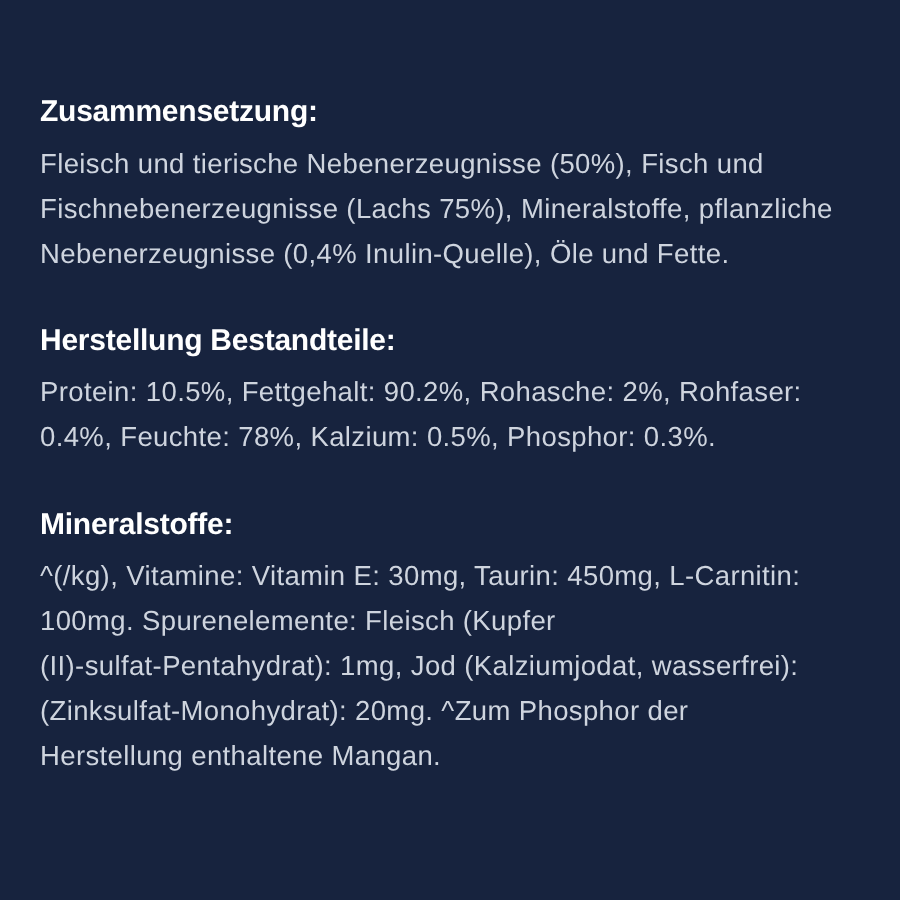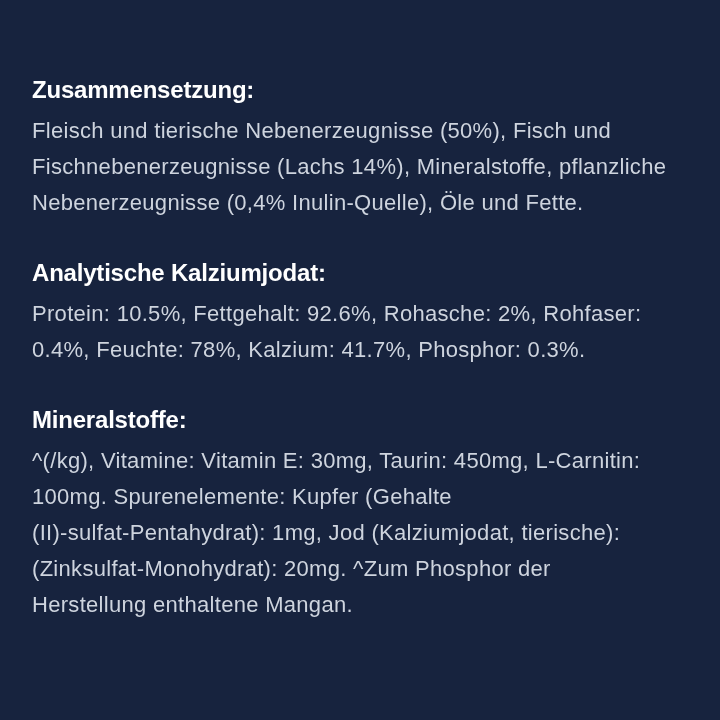--- a/index.html
+++ b/index.html
@@ -39,32 +39,32 @@
   }
 </style>
 </head>
 <body>
 
 <div class="panel">
 
   <div class="section">
     <div class="section-heading">Zusammensetzung:</div>
     <div class="body-line">Fleisch und tierische Nebenerzeugnisse (50%), Fisch und</div>
-    <div class="body-line">Fischnebenerzeugnisse (Lachs 14%), Mineralstoffe, pflanzliche</div>
+    <div class="body-line">Fischnebenerzeugnisse (Lachs 75%), Mineralstoffe, pflanzliche</div>
     <div class="body-line">Nebenerzeugnisse (0,4% Inulin-Quelle), Öle und Fette.</div>
   </div>
 
   <div class="section">
-    <div class="section-heading">Analytische Kalziumjodat:</div>
-    <div class="body-line">Protein: 10.5%, Fettgehalt: 92.6%, Rohasche: 2%, Rohfaser:</div>
-    <div class="body-line">0.4%, Feuchte: 78%, Kalzium: 41.7%, Phosphor: 0.3%.</div>
+    <div class="section-heading">Herstellung Bestandteile:</div>
+    <div class="body-line">Protein: 10.5%, Fettgehalt: 90.2%, Rohasche: 2%, Rohfaser:</div>
+    <div class="body-line">0.4%, Feuchte: 78%, Kalzium: 0.5%, Phosphor: 0.3%.</div>
   </div>
 
   <div class="section">
     <div class="section-heading">Mineralstoffe:</div>
     <div class="body-line">^(/kg), Vitamine: Vitamin E: 30mg, Taurin: 450mg, L-Carnitin:</div>
-    <div class="body-line">100mg. Spurenelemente: Kupfer (Gehalte</div>
-    <div class="body-line">(II)-sulfat-Pentahydrat): 1mg, Jod (Kalziumjodat, tierische):</div>
+    <div class="body-line">100mg. Spurenelemente: Fleisch (Kupfer</div>
+    <div class="body-line">(II)-sulfat-Pentahydrat): 1mg, Jod (Kalziumjodat, wasserfrei):</div>
     <div class="body-line">(Zinksulfat-Monohydrat): 20mg. ^Zum Phosphor der</div>
     <div class="body-line">Herstellung enthaltene Mangan.</div>
   </div>
 
 </div>
 
 </body></html>

